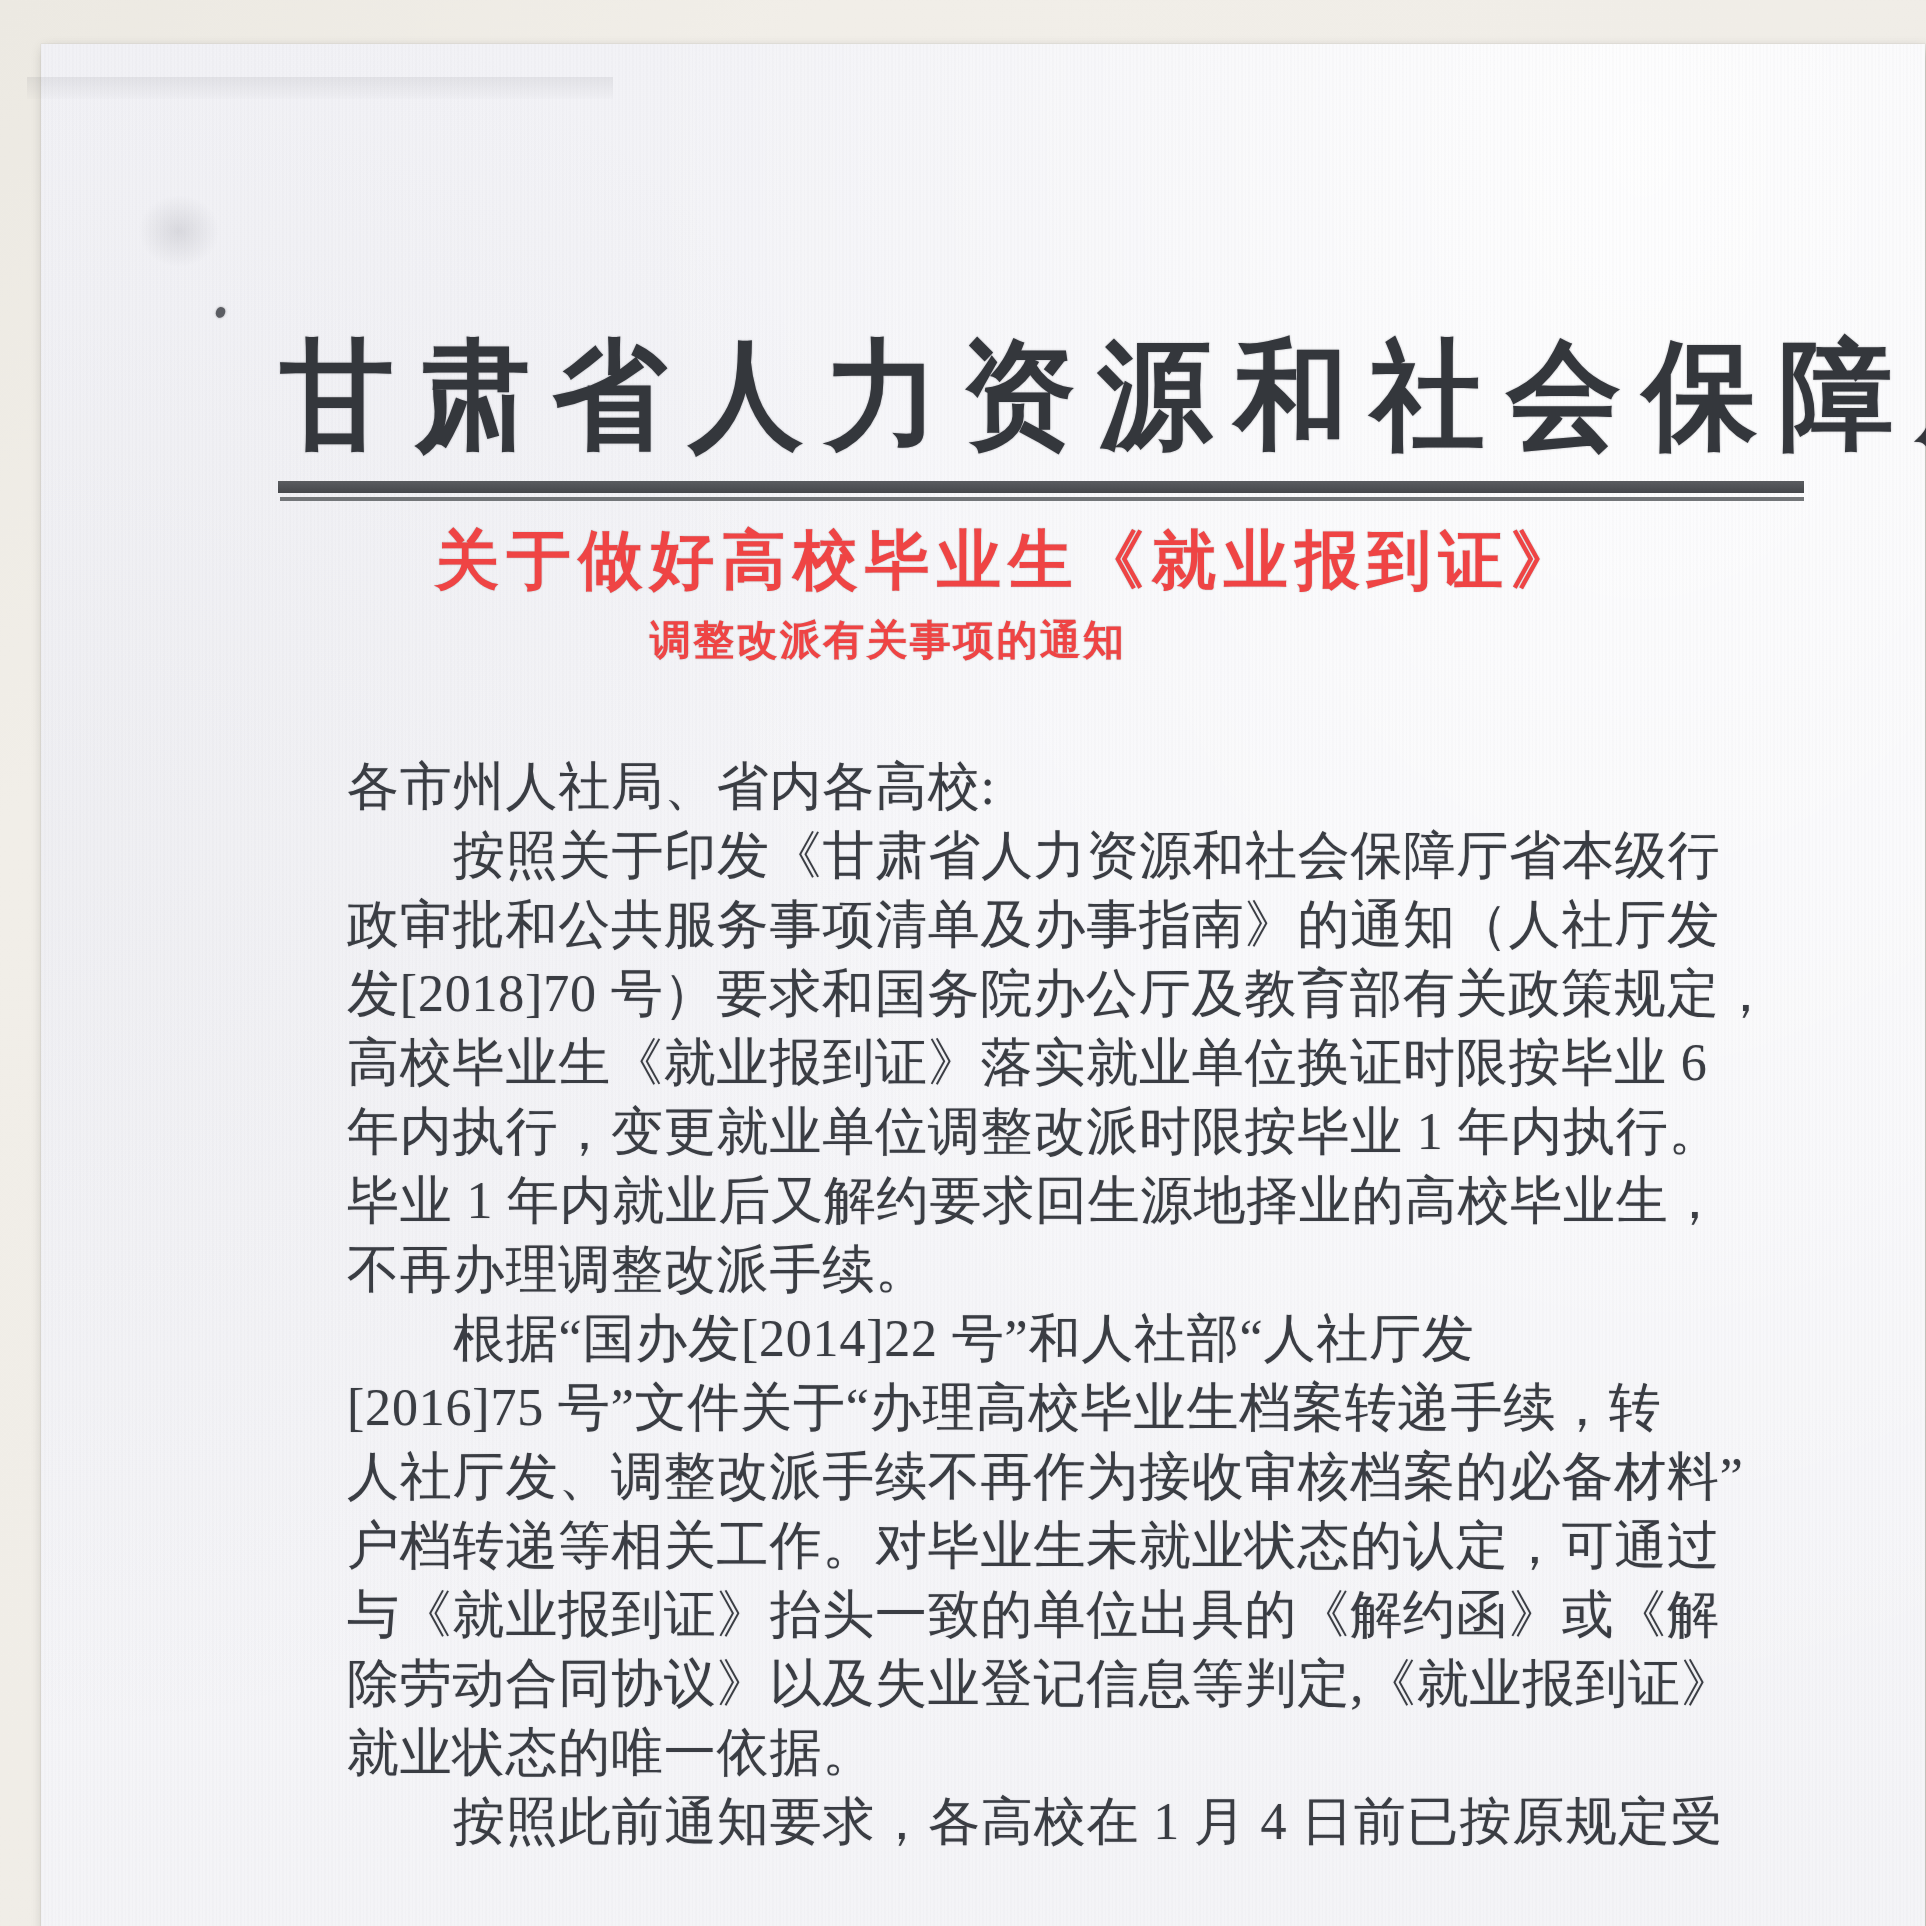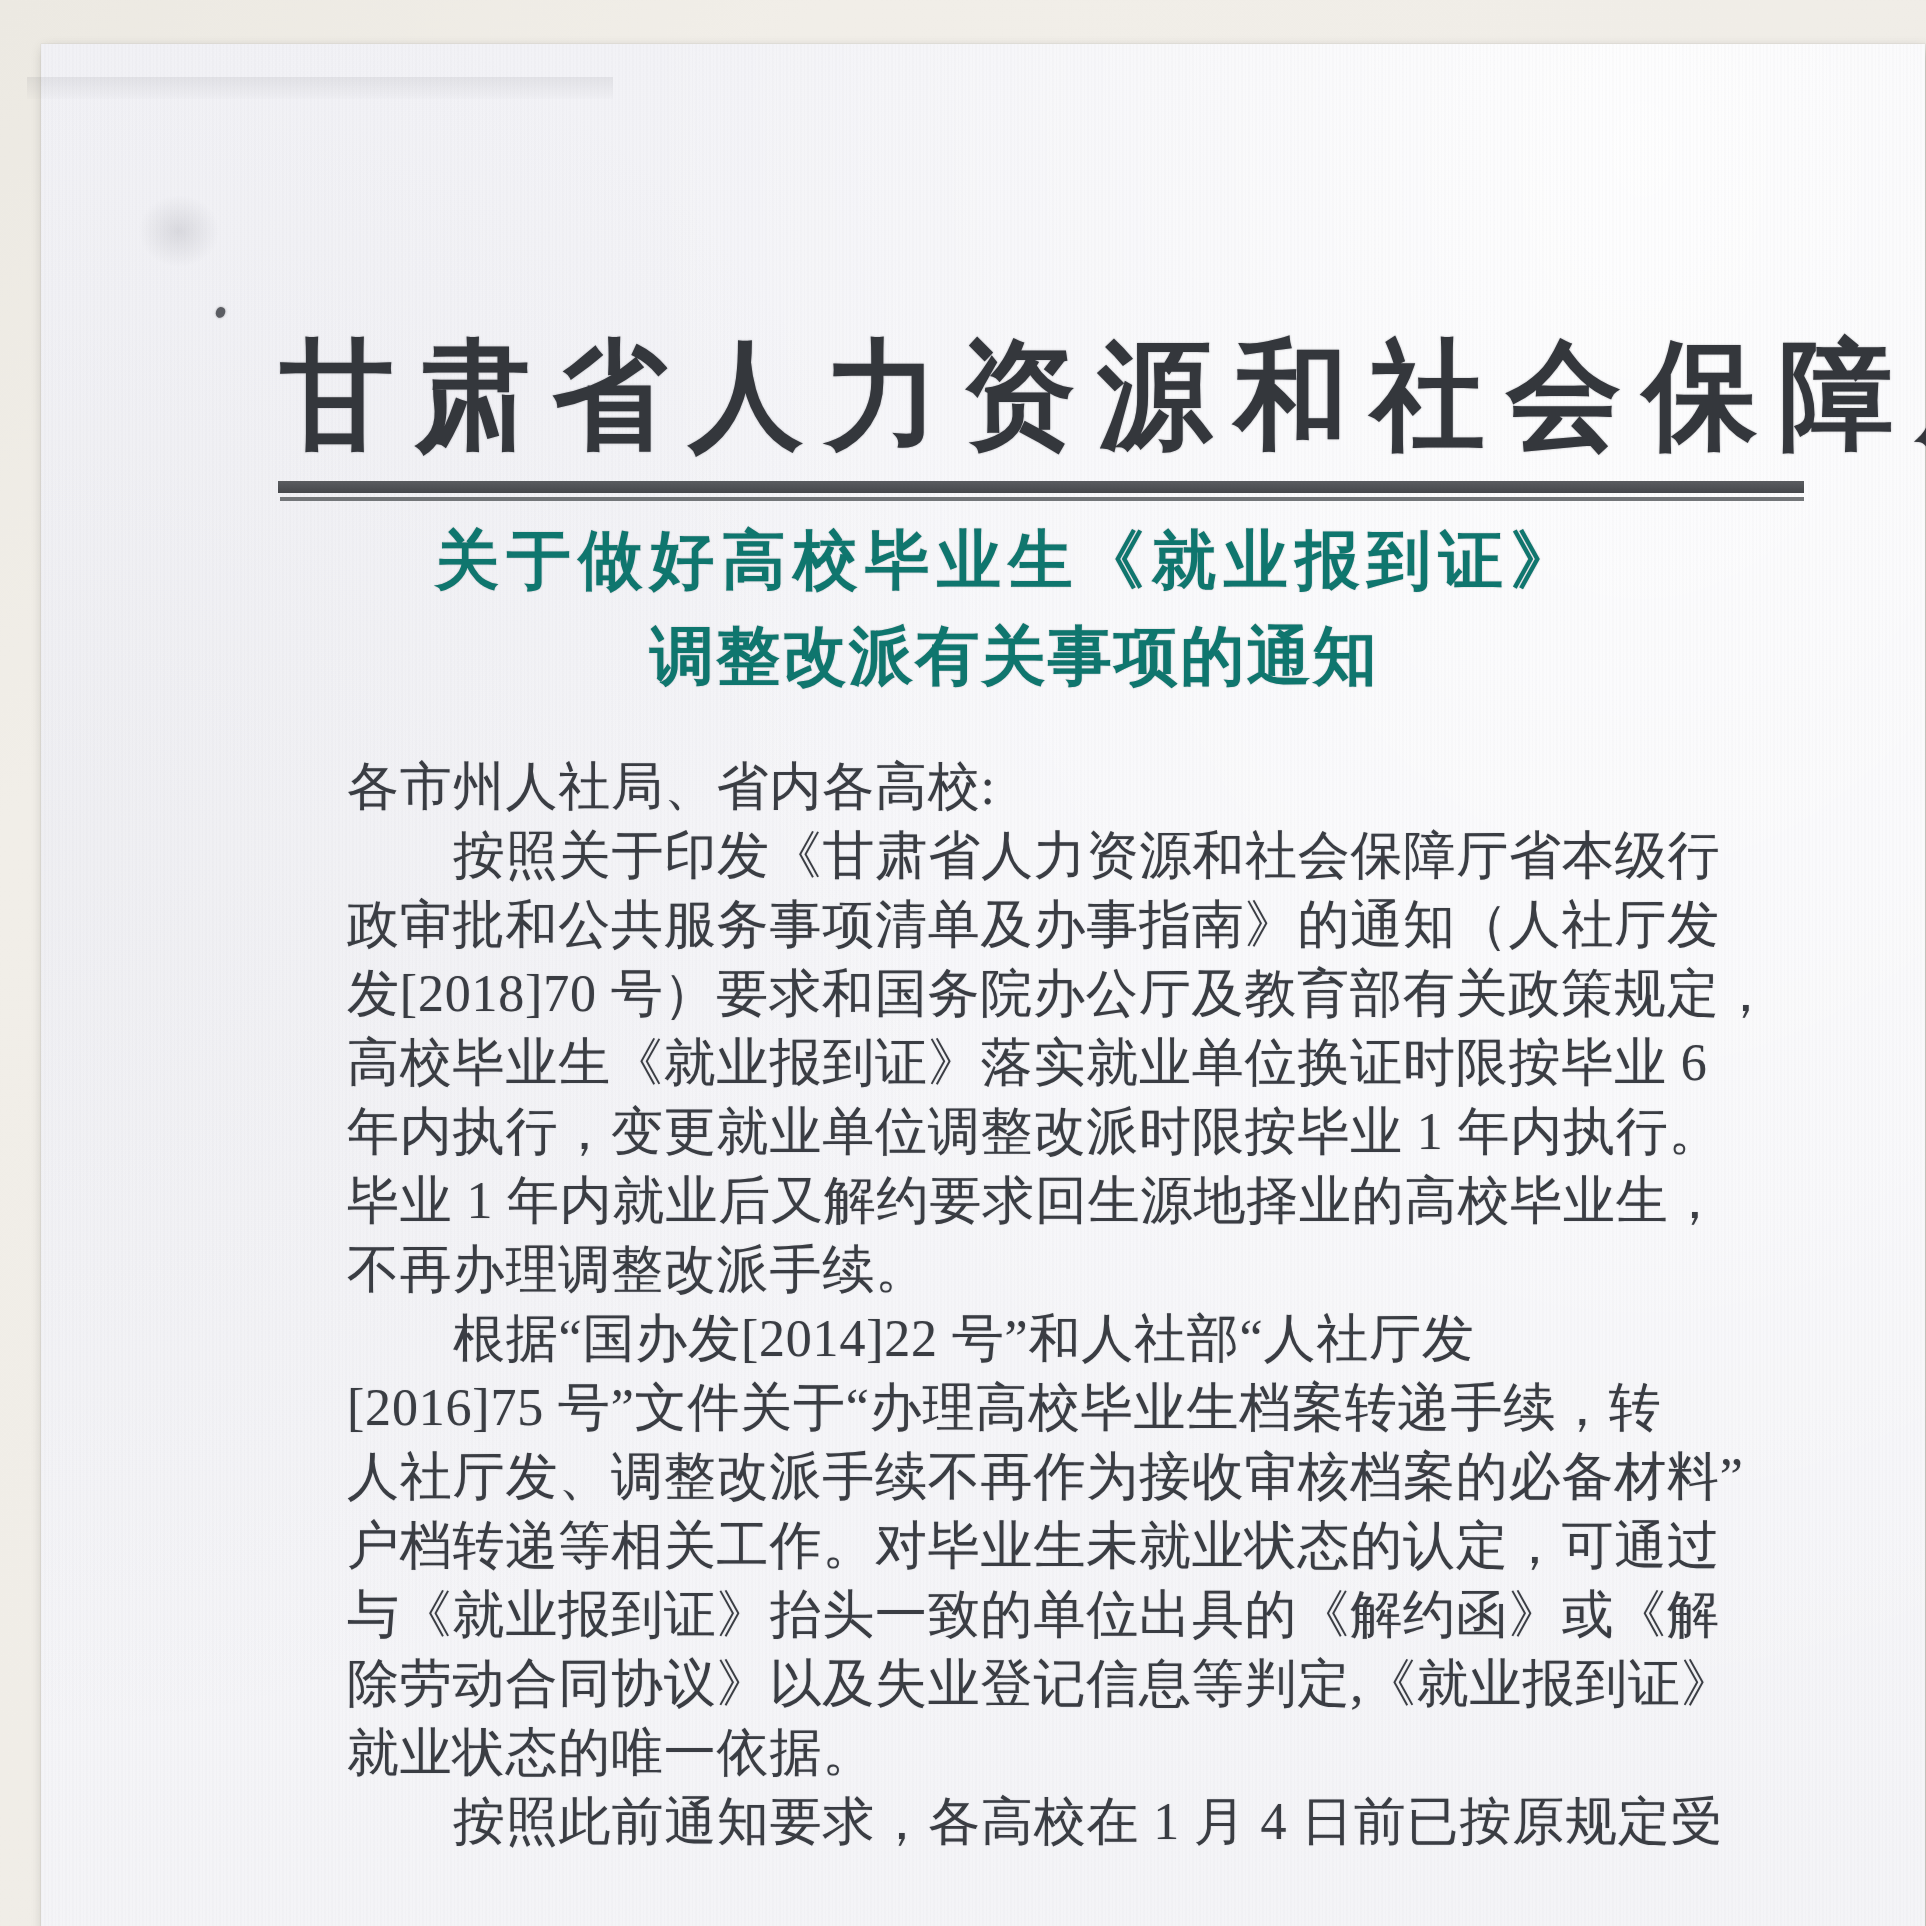--- a/index.html
+++ b/index.html
@@ -36,23 +36,23 @@
   }
   .letterhead{
     position:absolute;left:280px;top:336px;width:1525px;
     font-size:114px;font-weight:700;letter-spacing:22.3px;line-height:1.05;
     color:#34373c;white-space:nowrap;
     text-shadow:0 0 1.9px rgba(70,72,80,.45);
     transform:scaleY(1.04);
   }
   .rule-thick{position:absolute;left:278px;top:481px;width:1526px;height:11.6px;background:linear-gradient(180deg,#5a5c60,#45474b);}
   .rule-thin{position:absolute;left:280px;top:497px;width:1524px;height:3.5px;background:#737679;}
-  .doc-title{position:absolute;white-space:nowrap;font-weight:700;color:#0f766e;text-shadow:0 0 1.5px rgba(60,62,70,.4);}
+  .doc-title{position:absolute;white-space:nowrap;font-weight:700;color:#ef4444;text-shadow:0 0 1.5px rgba(60,62,70,.4);}
   .doc-title.l1{left:435px;top:517px;font-size:64px;letter-spacing:7.7px;}
-  .doc-title.l2{left:650px;top:613px;font-size:64px;letter-spacing:2.3px;}
+  .doc-title.l2{left:650px;top:613px;font-size:41px;letter-spacing:2.3px;}
   .body-lines{
     position:absolute;left:347px;top:752px;width:1337px;
     font-size:52px;line-height:69px;letter-spacing:0.8px;
     color:#3a3d43;text-shadow:0 0 1.2px rgba(70,72,82,.35);
   }
   .body-line{white-space:nowrap;}
   .body-line.indent{padding-left:106px;}
 </style>
 </head>
 <body>

